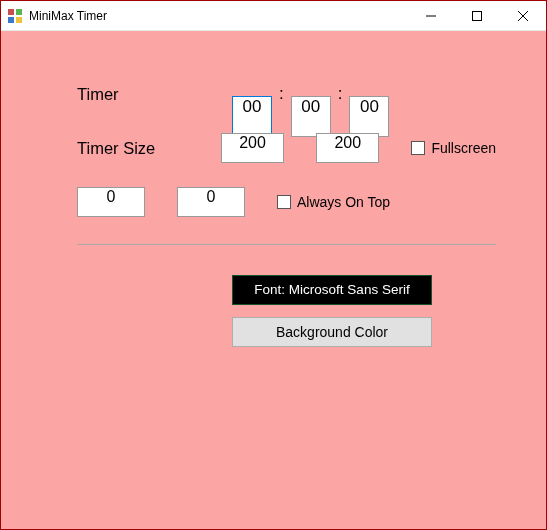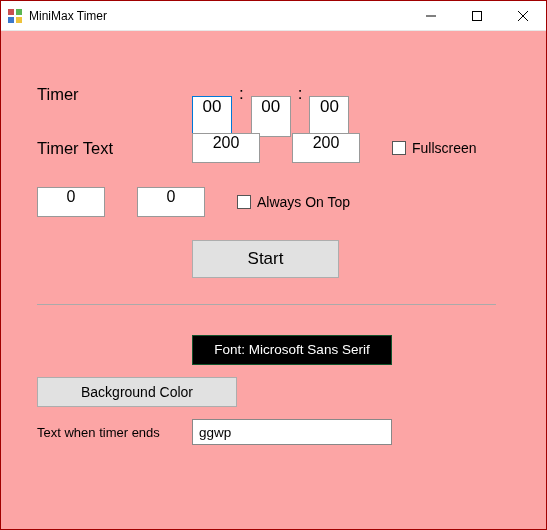--- a/index.html
+++ b/index.html
@@ -43,21 +43,21 @@
       width: 46px; height: 30px;
       display: flex;
       align-items: center;
       justify-content: center;
       font-family: "Segoe UI", sans-serif;
       font-size: 11px;
       color: #000;
     }
     .content {
       flex: 1;
-      padding: 35px 50px 30px 36px;
+      padding: 35px 50px 30px 76px;
     }
     .row {
       display: flex;
       align-items: center;
       margin-bottom: 22px;
       height: 32px;
     }
     .row-label {
       width: 155px;
       font-size: 16.5px;
@@ -122,20 +122,21 @@
       width: 200px; height: 30px;
       background: #000;
       color: #fff;
       border: 1px solid #14532d;
       text-align: center;
       line-height: 28px;
       font-size: 13.5px;
       margin-bottom: 12px;
     }
     .bg-btn {
+      margin-left: 155px;
       width: 200px; height: 30px;
       background: #e1e1e1;
       border: 1px solid #adadad;
       text-align: center;
       line-height: 28px;
       font-size: 14px;
       color: #000;
       margin-bottom: 12px;
     }
     .end-row {
@@ -192,46 +193,39 @@
     <div class="row">
       <div class="row-label">Timer</div>
       <div class="time-field active">00</div>
       <span class="colon">:</span>
       <div class="time-field">00</div>
       <span class="colon">:</span>
       <div class="time-field">00</div>
     </div>
 
     <div class="row">
-      <div class="row-label">Timer Text</div>
+      <div class="row-label">Timer Size</div>
       <div class="num-field">200</div>
       <div class="num-field">200</div>
       <label class="checkbox-wrap">
         <span class="checkbox-box"></span>
         <span>Fullscreen</span>
       </label>
     </div>
 
     <div class="row">
       <div class="num-field">0</div>
       <div class="num-field">0</div>
       <label class="checkbox-wrap">
         <span class="checkbox-box"></span>
         <span>Always On Top</span>
       </label>
     </div>
 
-    <div class="start-row">
-      <div class="start-btn">Start</div>
-    </div>
 
     <hr class="divider">
 
     <div class="font-btn">Font: Microsoft Sans Serif</div>
     <div class="bg-btn">Background Color</div>
 
-    <div class="end-row">
-      <div class="end-label">Text when timer ends</div>
-      <input class="end-input" type="text" value="ggwp" style="">
-    </div>
 
   </div>
 </div>
 
 </body></html>

